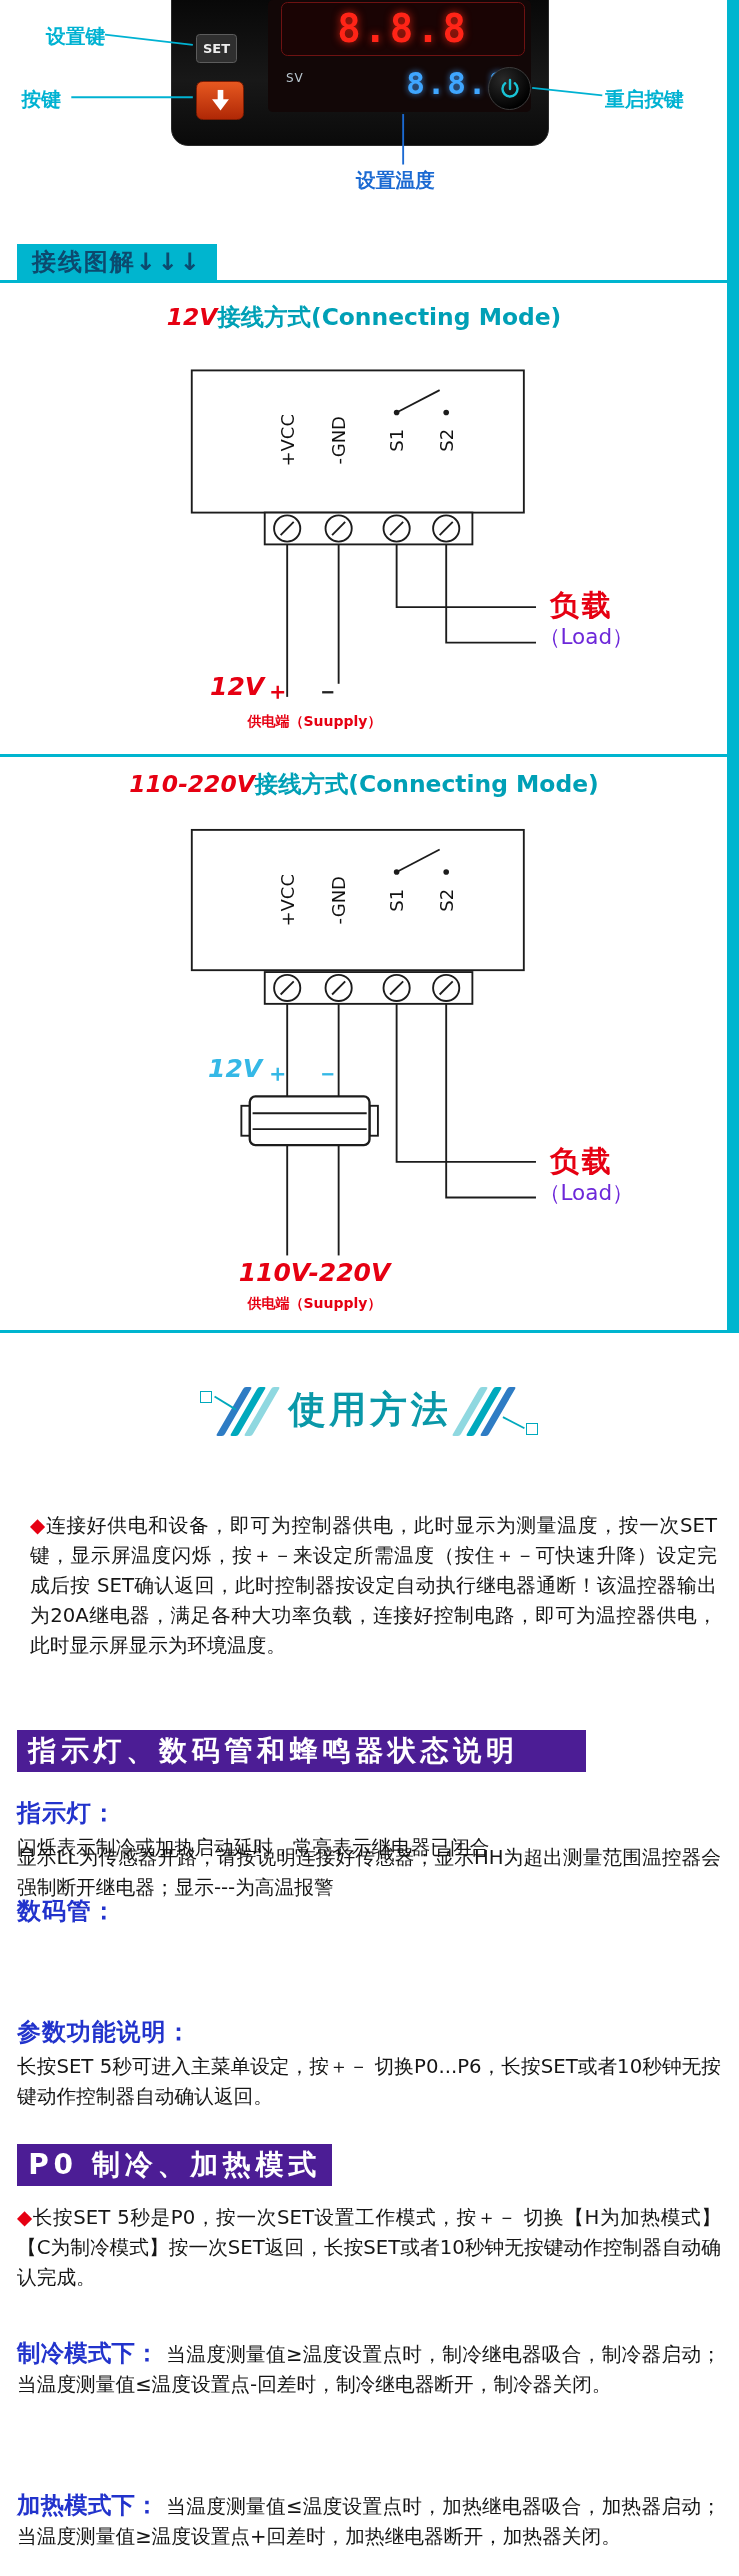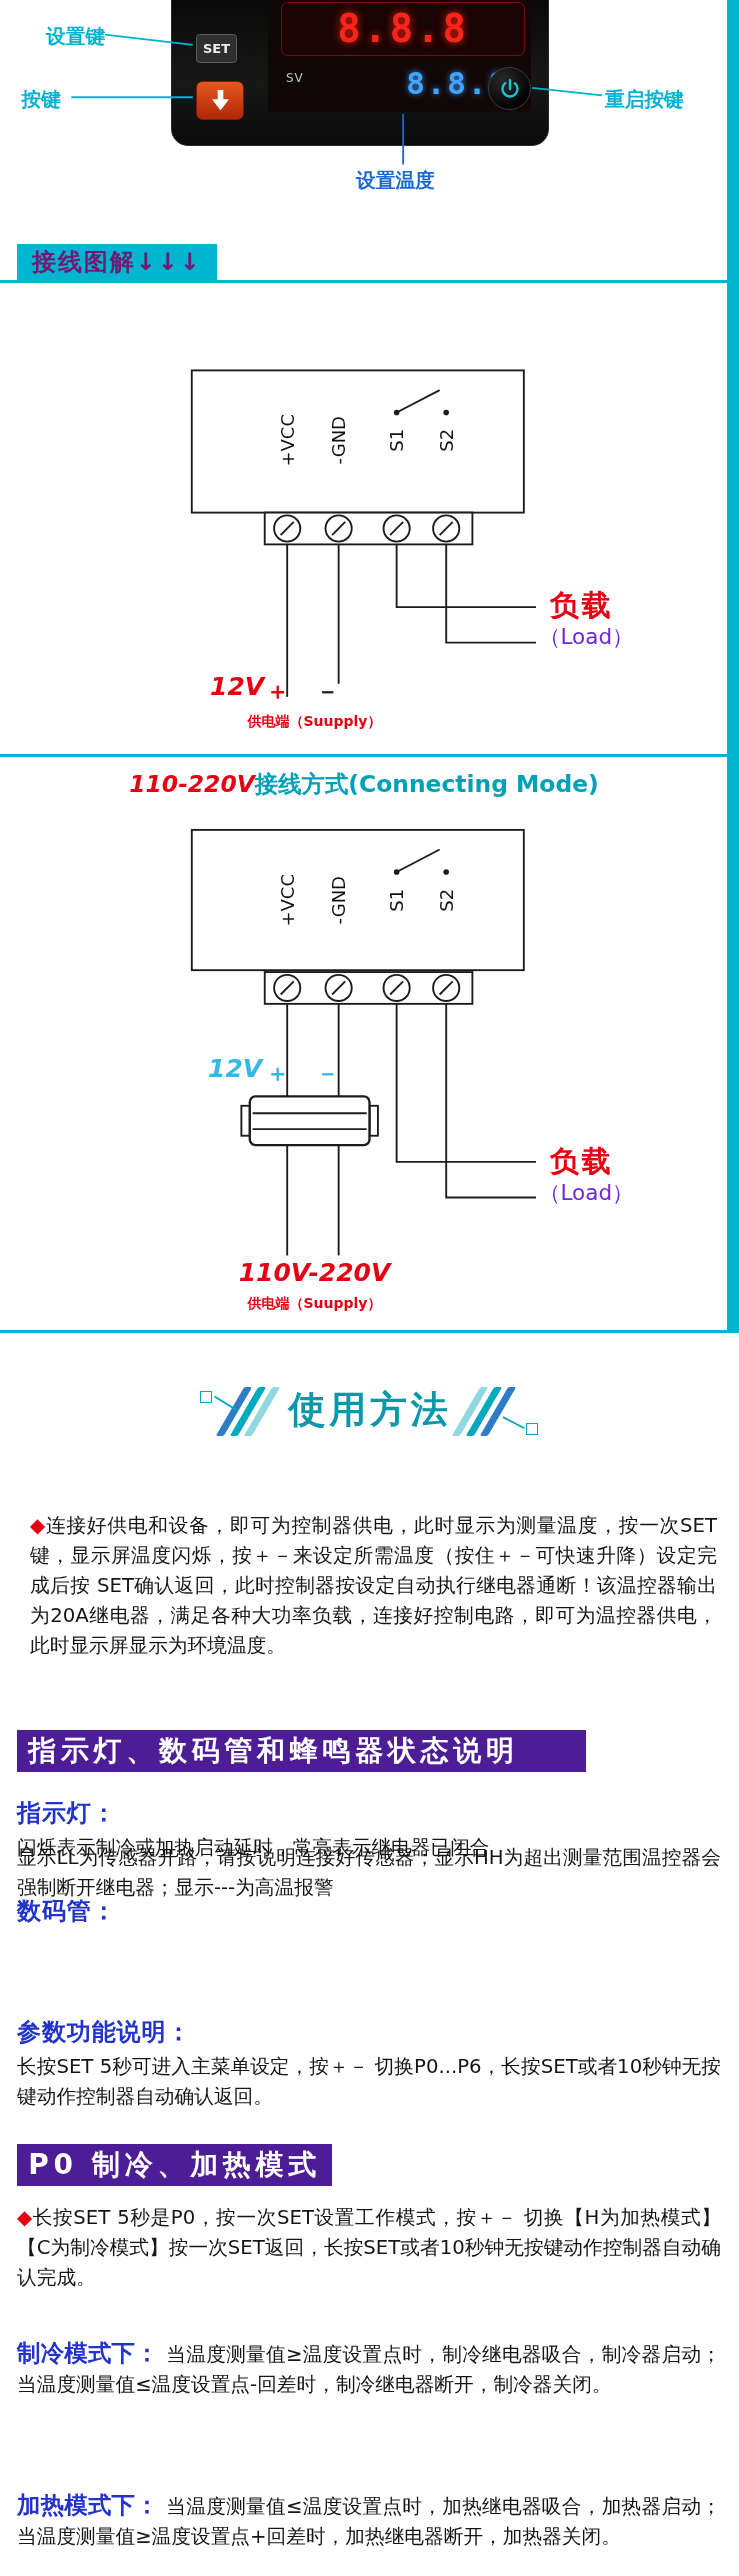--- a/index.html
+++ b/index.html
@@ -29,21 +29,21 @@
   .arrow-btn{left:196px;top:81px;width:46px;height:37px;border-radius:6.6px;
              background:linear-gradient(180deg,#e65820,#b02806);border:0.9px solid #7c1c03;
              display:flex;align-items:center;justify-content:center;}
   .round-btn{left:488px;top:67px;width:41px;height:41px;border-radius:50%;
              background:radial-gradient(circle at 35% 30%,#2a2a2a,#000 75%);
              border:1.9px solid #3c3c3c;display:flex;align-items:center;justify-content:center;}
   .photo-label{font-size:19.7px;color:#00b2d2;font-weight:bold;white-space:nowrap;}
   .photo-label.blue{color:#1b6ad2;}
 
   
-  .wire-banner{left:17px;top:244px;height:36px;line-height:36px;background:#00b5cf;color:#701a75;
+  .wire-banner{left:17px;top:244px;height:36px;line-height:36px;background:#00b5cf;color:#0c4a6e;
                font-size:24px;font-weight:bold;padding:0 15px;letter-spacing:1.9px;}
   .sec-title{left:0;width:728px;text-align:center;font-size:23.4px;font-weight:bold;white-space:nowrap;}
   .t-red{color:#e60012;font-style:italic;}
   .t-teal{color:#00a0b6;}
   .rot-label{position:absolute;width:122px;height:22.5px;line-height:22.5px;text-align:center;
              font-size:18px;color:#111;transform:rotate(-90deg);}
   .load-cn{font-size:29px;font-weight:bold;color:#e60012;letter-spacing:2.8px;}
   .load-en{font-size:21.5px;font-weight:normal;color:#6d28d9;}
   .v-label{font-size:25px;font-weight:bold;font-style:italic;color:#e60012;white-space:nowrap;}
   .pm{font-size:23.4px;font-weight:bold;}
@@ -110,20 +110,23 @@
 
     <div class="abs photo-label" style="left:46px;top:23.4px">设置键</div>
     <div class="abs photo-label" style="left:21.5px;top:86px">按键</div>
     <div class="abs photo-label" style="left:605px;top:86px">重启按键</div>
     <div class="abs photo-label blue" style="left:356px;top:167px">设置温度</div>
   </div>
 
   <div class="abs hline" style="top:280px"></div>
   <div class="abs wire-banner">接线图解↓↓↓</div>
 
+  <div class="abs sec-title" style="top:301px">
+    <span class="t-red">12V</span><span class="t-teal">接线方式(Connecting Mode)</span>
+  </div>
 
   <svg class="abs" style="left:0;top:356px" width="739" height="403" viewBox="0 0 790 430">
     <rect x="205" y="15" width="355" height="152" fill="none" stroke="#1c1c1c" stroke-width="2"></rect>
 
     <circle cx="424" cy="60" r="3" fill="#1c1c1c"></circle>
     <circle cx="477" cy="60" r="3" fill="#1c1c1c"></circle>
     <line x1="424" y1="60" x2="470" y2="36" stroke="#1c1c1c" stroke-width="2"></line>
 
     <rect x="283" y="167" width="222" height="34" fill="#fff" stroke="#1c1c1c" stroke-width="2"></rect>
     <circle cx="307" cy="184" r="14" fill="#fff" stroke="#1c1c1c" stroke-width="2"></circle>

